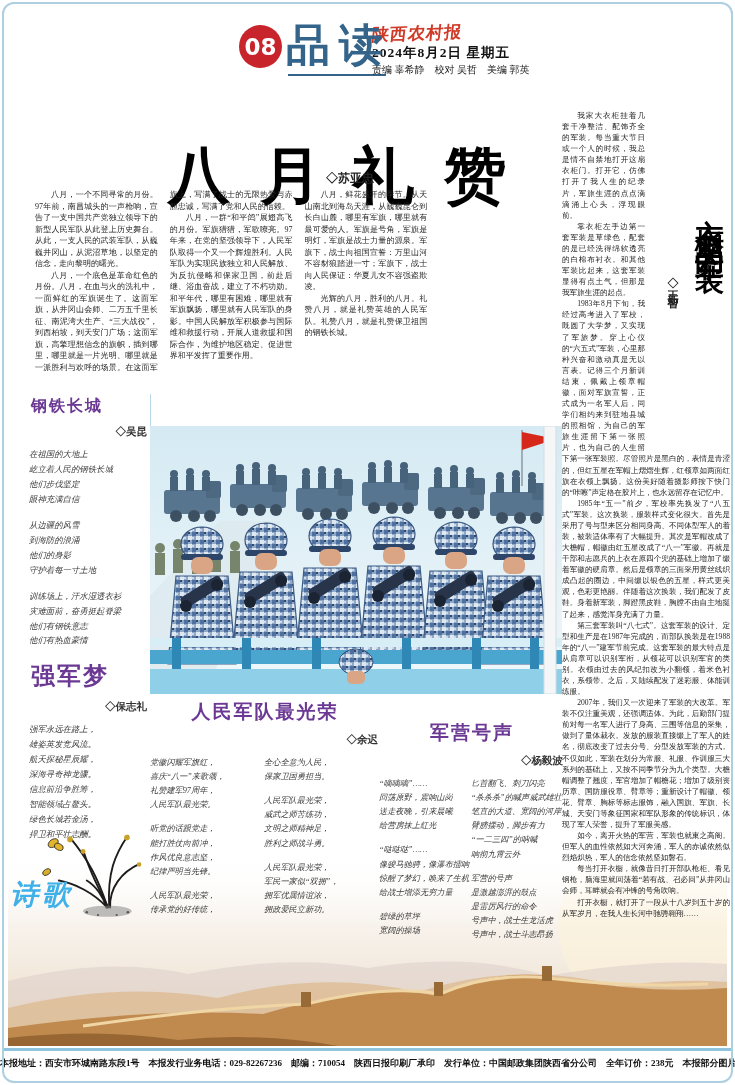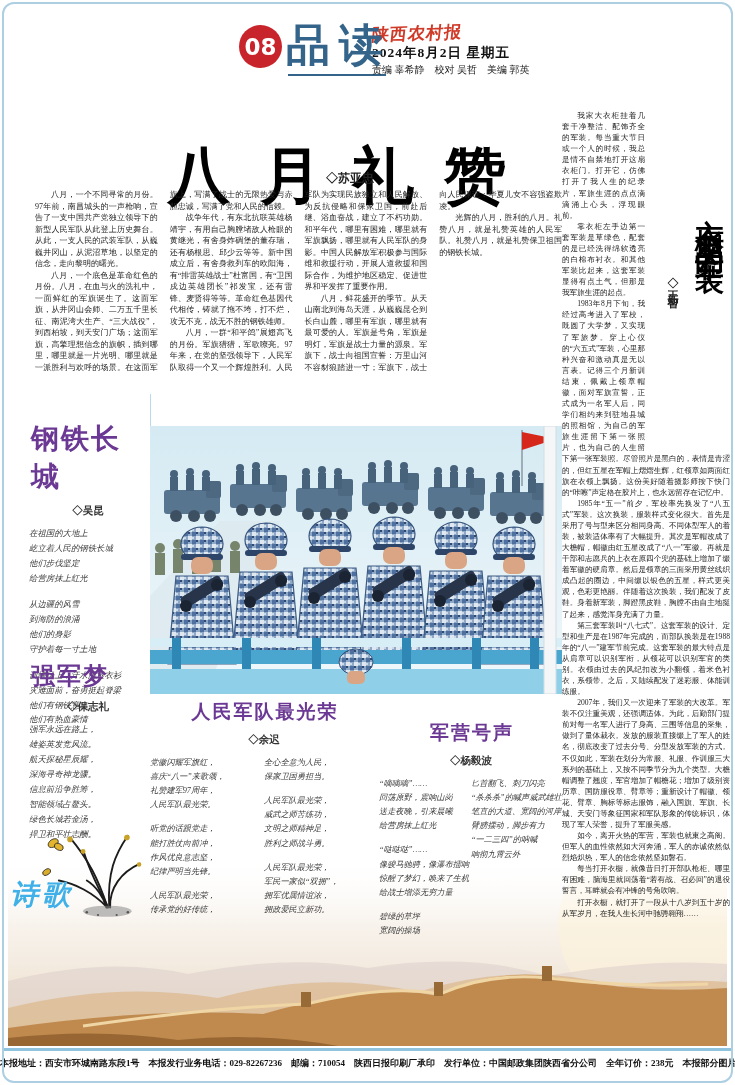--- a/index.html
+++ b/index.html
@@ -26,25 +26,25 @@
          font-size:12px;font-weight:bold;color:#222;}
   .main-body{position:absolute;left:35px;top:189px;width:527px;height:190px;
          column-count:4;column-gap:12px;column-fill:auto;overflow:hidden;
          font-size:8px;line-height:1.44;text-align:justify;color:#252525;}
   .main-body p{margin:0;text-indent:2em;}
 
   
   .poem{z-index:2;}
   .poem-title{margin:0 0 8px 2px;color:#6b3894;font-weight:bold;
          font-family:"Liberation Sans",sans-serif;letter-spacing:2px;}
-  .poem-author{font-size:10.5px;font-weight:bold;color:#333;text-align:center;margin-bottom:9px;}
+  .poem-author{font-size:10.5px;font-weight:bold;color:#333;text-align:right;margin-bottom:9px;}
   .poem-stanza{white-space:pre-line;font-style:italic;font-size:8.4px;line-height:1.78;
          color:#3a3a3a;margin-bottom:11px;}
   .poem1{position:absolute;left:29px;top:396px;width:118px;}
-  .poem1 .poem-title{font-size:28px;margin-top:24px;}
+  .poem1 .poem-title{font-size:16px;}
   .poem2{position:absolute;left:29px;top:660px;width:118px;}
   .poem2 .poem-title{font-size:24px;}
   .divider-v{position:absolute;left:150px;top:394px;width:1px;height:300px;background:#bcd9ea;}
 
   .poetry-label{position:absolute;left:10px;top:876px;font-size:28px;font-weight:bold;color:#3fb0e8;
          font-family:"Liberation Sans",sans-serif;letter-spacing:4px;z-index:3;font-style:italic;}
   .orchid{position:absolute;left:42px;top:822px;width:112px;height:102px;z-index:2;}
 
   
   .parade-photo{position:absolute;left:150px;top:426px;width:412px;height:268px;z-index:1;}
@@ -82,21 +82,20 @@
   <div class="section-underline"></div>
   <div class="masthead">陕西农村报</div>
   <div class="pub-date">2024年8月2日  星期五</div>
   <div class="staff">责编 辜希静　校对 吴哲　美编 郭英</div>
 
   <h1 class="main-title">八月礼赞</h1>
   <div class="main-author">◇苏亚忠</div>
   <div class="main-body">
     <p>八月，一个不同寻常的月份。97年前，南昌城头的一声枪响，宣告了一支中国共产党独立领导下的新型人民军队从此登上历史舞台。从此，一支人民的武装军队，从巍巍井冈山，从泥沼草地，以坚定的信念，走向黎明的曙光。</p>
     <p>八月，一个底色是革命红色的月份。八月，在血与火的洗礼中，一面鲜红的军旗诞生了。这面军旗，从井冈山会师、二万五千里长征、南泥湾大生产、“三大战役”，到西柏坡，到天安门广场；这面军旗，高擎理想信念的旗帜，插到哪里，哪里就是一片光明、哪里就是一派胜利与欢呼的场景。在这面军旗上，写满了战士的无限热爱与赤胆忠诚，写满了党和人民的信赖。</p>
-    <p>战争年代，有东北抗联英雄杨靖宇，有用自己胸膛堵敌人枪眼的黄继光，有舍身炸碉堡的董存瑞，还有杨根思、邱少云等等。新中国成立后，有舍身救列车的欧阳海，有“排雷英雄战士”杜富国，有“卫国戍边英雄团长”祁发宝，还有雷锋、麦贤得等等。革命红色基因代代相传，铸就了拖不垮，打不烂，攻无不克，战无不胜的钢铁雄师。</p>
     <p>八月，一群“和平鸽”展翅高飞的月份。军旗猎猎，军歌嘹亮。97年来，在党的坚强领导下，人民军队取得一个又一个辉煌胜利。人民军队为实现民族独立和人民解放、为反抗侵略和保家卫国，前赴后继、浴血奋战，建立了不朽功勋。和平年代，哪里有困难，哪里就有军旗飘扬，哪里就有人民军队的身影。中国人民解放军积极参与国际维和救援行动，开展人道救援和国际合作，为维护地区稳定、促进世界和平发挥了重要作用。</p>
     <p>八月，鲜花盛开的季节。从天山南北到海岛天涯，从巍巍昆仑到长白山麓，哪里有军旗，哪里就有最可爱的人。军旗是号角，军旗是明灯，军旗是战士力量的源泉。军旗下，战士向祖国宣誓：万里山河不容豺狼踏进一寸；军旗下，战士向人民保证：华夏儿女不容强盗欺凌。</p>
     <p>光辉的八月，胜利的八月。礼赞八月，就是礼赞英雄的人民军队。礼赞八月，就是礼赞保卫祖国的钢铁长城。</p>
   </div>
 
   <svg class="wall-photo" viewBox="0 0 719 190" preserveAspectRatio="none">
     <defs>
       <linearGradient id="wsky" x1="0" y1="0" x2="0" y2="1">
         <stop offset="0" stop-color="#ffffff"></stop>
           <stop offset="0.55" stop-color="#f4ece2"></stop>
@@ -121,21 +120,21 @@
     <path d="M0,190 L0,182 Q90,172 170,184 Q250,176 330,190 Z" fill="#8f5f2e" opacity="0.85"></path>
     <rect x="0" y="0" width="719" height="70" fill="url(#wfade)"></rect>
   </svg>
 
   <div class="poem poem1">
     <h3 class="poem-title">钢铁长城</h3>
     <div class="poem-author">◇吴昆</div>
     <div class="poem-stanza">在祖国的大地上
 屹立着人民的钢铁长城
 他们步伐坚定
-给营房抹上红光</div>
+眼神充满自信</div>
     <div class="poem-stanza">从边疆的风雪
 到海防的浪涌
 他们的身影
 守护着每一寸土地</div>
     <div class="poem-stanza">训练场上，汗水湿透衣衫
 灾难面前，奋勇挺起脊梁
 他们有钢铁意志
 他们有热血豪情</div>
   </div>
 
@@ -319,35 +318,40 @@
         <div class="poem-stanza">碧绿的草坪
 宽阔的操场</div>
       </div>
       <div class="poem-col">
         <div class="poem-stanza">匕首翻飞、刺刀闪亮
 “杀杀杀”的喊声威武雄壮
 笔直的大道、宽阔的河岸
 臂膀摆动，脚步有力
 “一二三四”的呐喊
 响彻九霄云外</div>
+        <div class="poem-stanza">军营的号声
+是激越澎湃的鼓点
+是雷厉风行的命令
+号声中，战士生龙活虎
+号声中，战士斗志昂扬</div>
       </div>
     </div>
   </div>
 
   <div class="right-article">
     <div class="vblock">
       <div class="vtitle">衣橱里的军装</div>
       <div class="vauthor">◇王新智</div>
     </div>
     <p>我家大衣柜挂着几套干净整洁、配饰齐全的军装。每当重大节日或一个人的时候，我总是情不自禁地打开这扇衣柜门。打开它，仿佛打开了我人生的纪录片，军旅生涯的点点滴滴涌上心头，浮现眼前。</p>
     <p>靠衣柜左手边第一套军装是草绿色，配套的是已经洗得绵软透亮的白棉布衬衣。和其他军装比起来，这套军装显得有点土气，但那是我军旅生涯的起点。</p>
     <p>1983年8月下旬，我经过高考进入了军校，既圆了大学梦，又实现了军旅梦。穿上心仪的“六五式”军装，心里那种兴奋和激动真是无以言表。记得三个月新训结束，佩戴上领章帽徽，面对军旗宣誓，正式成为一名军人后，同学们相约来到驻地县城的照相馆，为自己的军旅生涯留下第一张照片，也为自己的人生留下第一张军装照。尽管照片是黑白的，表情是青涩的，但红五星在军帽上熠熠生辉，红领章如两面红旗在衣领上飘扬。这份美好随着摄影师按下快门的“咔嚓”声定格在胶片上，也永远留存在记忆中。</p>
     <p>1985年“五一”前夕，军校率先换发了“八五式”军装。这次换装，服装样式变化很大。首先是采用了号与型来区分相同身高、不同体型军人的着装，被装适体率有了大幅提升。其次是军帽改成了大檐帽，帽徽由红五星改成了“八一”军徽。再就是干部和志愿兵的上衣在原四个兜的基础上增加了缀着军徽的硬肩章。然后是领章的三面采用黄丝线织成凸起的圈边，中间缀以银色的五星，样式更美观，色彩更艳丽。伴随着这次换装，我们配发了皮鞋。身着新军装，脚蹬黑皮鞋，胸膛不由自主地挺了起来，感觉浑身充满了力量。</p>
     <p>第三套军装叫“八七式”。这套军装的设计、定型和生产是在1987年完成的，而部队换装是在1988年的“八一”建军节前完成。这套军装的最大特点是从肩章可以识别军衔，从领花可以识别军官的类别。衣领由过去的风纪扣改为小翻领，着米色衬衣，系领带。之后，又陆续配发了迷彩服、体能训练服。</p>
     <p>2007年，我们又一次迎来了军装的大改革。军装不仅注重美观，还强调适体。为此，后勤部门提前对每一名军人进行了身高、三围等信息的采集，做到了量体裁衣。发放的服装直接缀上了军人的姓名，彻底改变了过去分号、分型发放军装的方式。不仅如此，军装在划分为常服、礼服、作训服三大系列的基础上，又按不同季节分为九个类型。大檐帽调整了翘度，军官增加了帽檐花；增加了级别资历章、国防服役章、臂章等；重新设计了帽徽、领花、臂章、胸标等标志服饰，融入国旗、军旗、长城、天安门等象征国家和军队形象的传统标识，体现了军人荣誉，提升了军服美感。</p>
     <p>如今，离开火热的军营，军装也就束之高阁。但军人的血性依然如大河奔涌，军人的赤诚依然似烈焰炽热，军人的信念依然坚如磐石。</p>
-    <p>每当打开衣橱，就像昔日打开部队枪柜、哪里有困难，脑海里就回荡着“若有战、召必回”的退役誓言，耳畔就会有冲锋的号角吹响。</p>
+    <p>每当打开衣橱，就像昔日打开部队枪柜、看见钢枪，脑海里就回荡着“若有战、召必回”从井冈山会师，耳畔就会有冲锋的号角吹响。</p>
     <p>打开衣橱，就打开了一段从十八岁到五十岁的从军岁月，在我人生长河中驰骋翱翔……</p>
   </div>
 
   <div class="footer-rule"></div>
   <div class="footer-text">本报地址：西安市环城南路东段1号　本报发行业务电话：029-82267236　邮编：710054　陕西日报印刷厂承印　发行单位：中国邮政集团陕西省分公司　全年订价：238元　本报部分图片源于网络，请作者与本报联系</div>
 </div>
 
 </body></html>

